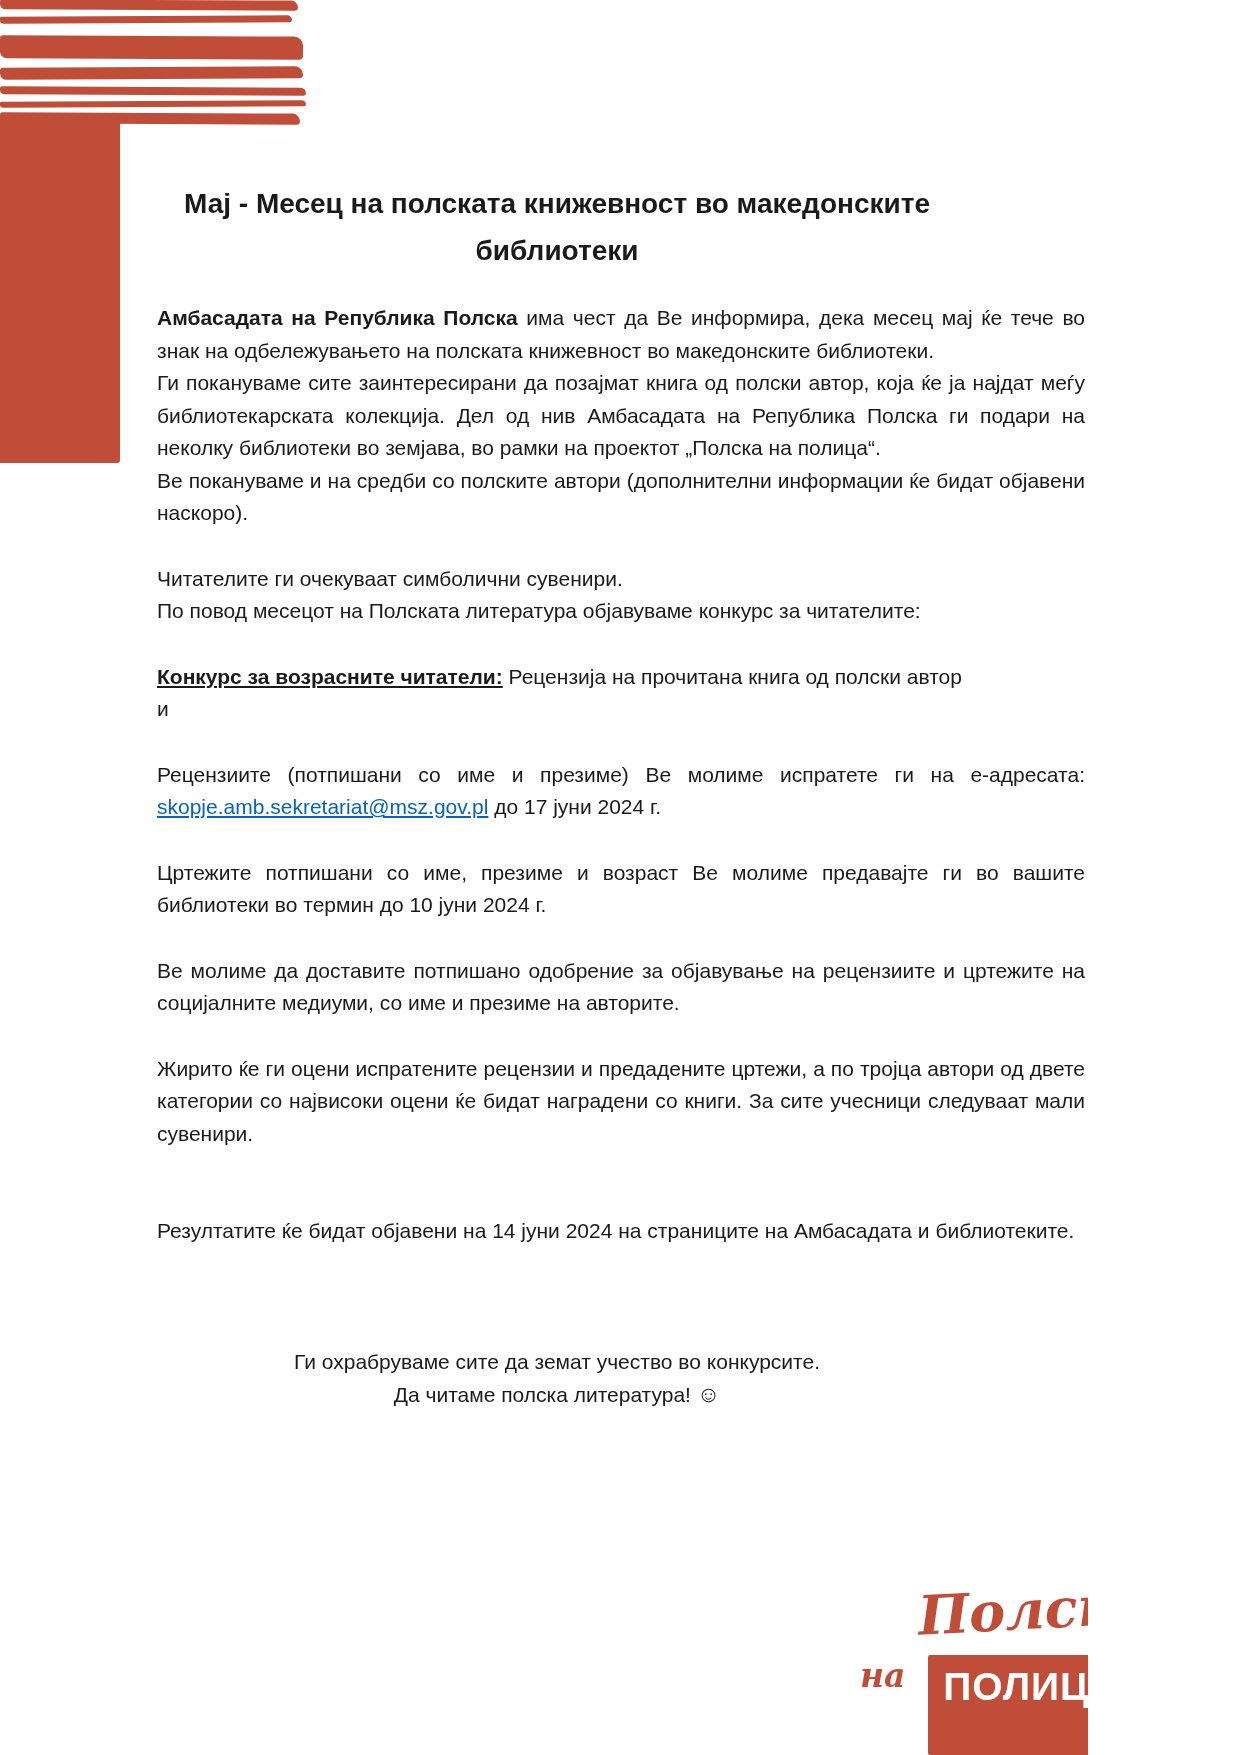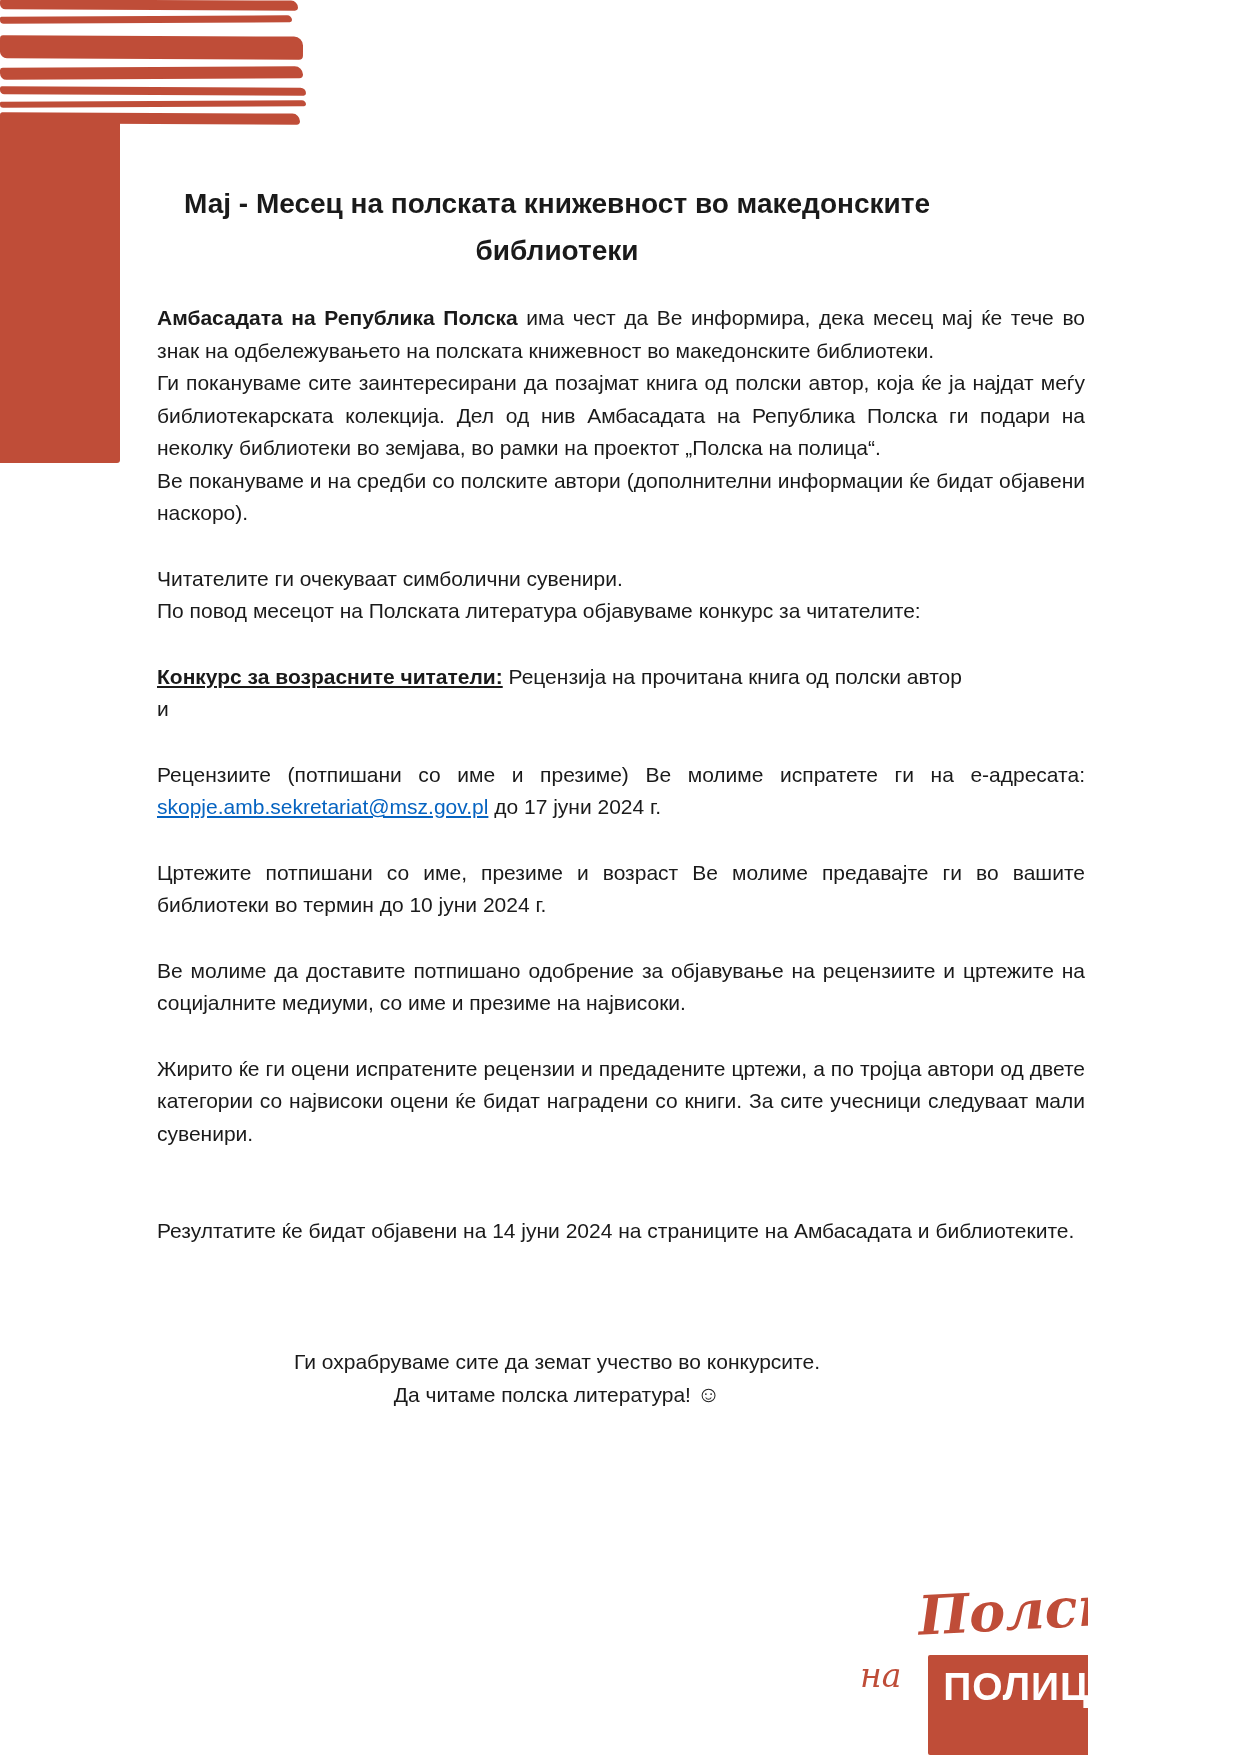--- a/index.html
+++ b/index.html
@@ -52,21 +52,21 @@
   .logo-script{
     position:absolute;left:918px;top:1580px;width:218px;
     font-family:"DejaVu Serif","Liberation Serif",serif;
     font-style:italic;font-weight:bold;
     font-size:54px;line-height:60px;color:var(--accent);
     text-align:center;transform:rotate(-3deg);
   }
   .logo-na{
     position:absolute;left:860px;top:1656px;
     font-family:"DejaVu Serif","Liberation Serif",serif;
-    font-style:italic;font-weight:normal;
+    font-style:italic;font-weight:bold;
     font-size:33px;color:var(--accent);
   }
   .logo-block{
     position:absolute;left:928px;top:1655px;width:206px;height:100px;
     background:var(--accent);
     color:#ffffff;font-weight:bold;font-size:39px;letter-spacing:1px;
     text-align:center;padding-top:10px;box-sizing:border-box;
     border-radius:2px;
   }
 </style>
@@ -137,21 +137,21 @@
     <div class="spacer"></div>
 
     <p><span>Рецензиите (потпишани со име и презиме) Ве молиме испратете ги на е-адресата: </span><a class="email" href="#">skopje.amb.sekretariat@msz.gov.pl</a><span> до 17 јуни 2024 г.</span></p>
 
     <div class="spacer"></div>
 
     <p>Цртежите потпишани со име, презиме и возраст Ве молиме предавајте ги во вашите библиотеки во термин до 10 јуни 2024 г.</p>
 
     <div class="spacer"></div>
 
-    <p>Ве молиме да доставите потпишано одобрение за објавување на рецензиите и цртежите на социјалните медиуми, со име и презиме на највисоки.</p>
+    <p>Ве молиме да доставите потпишано одобрение за објавување на рецензиите и цртежите на социјалните медиуми, со име и презиме на авторите.</p>
 
     <div class="spacer"></div>
 
     <p>Жирито ќе ги оцени испратените рецензии и предадените цртежи, а по тројца автори од двете категории со највисоки оцени ќе бидат наградени со книги. За сите учесници следуваат мали сувенири.</p>
 
     <div class="spacer x2"></div>
 
     <p>Резултатите ќе бидат објавени на 14 јуни 2024 на страниците на Амбасадата и библиотеките.</p>
 
     <div class="spacer x3"></div>

